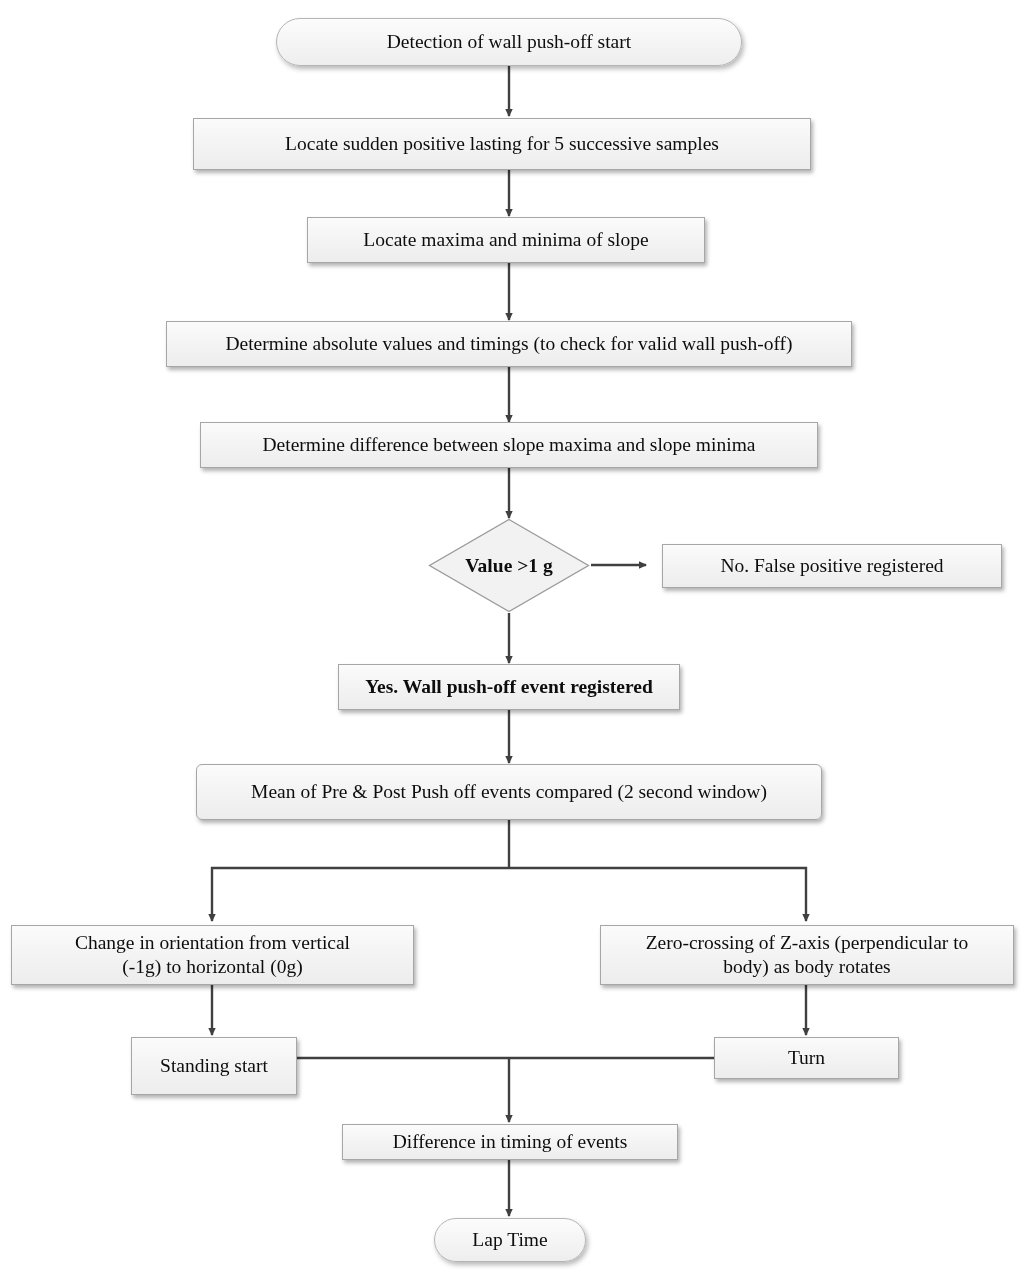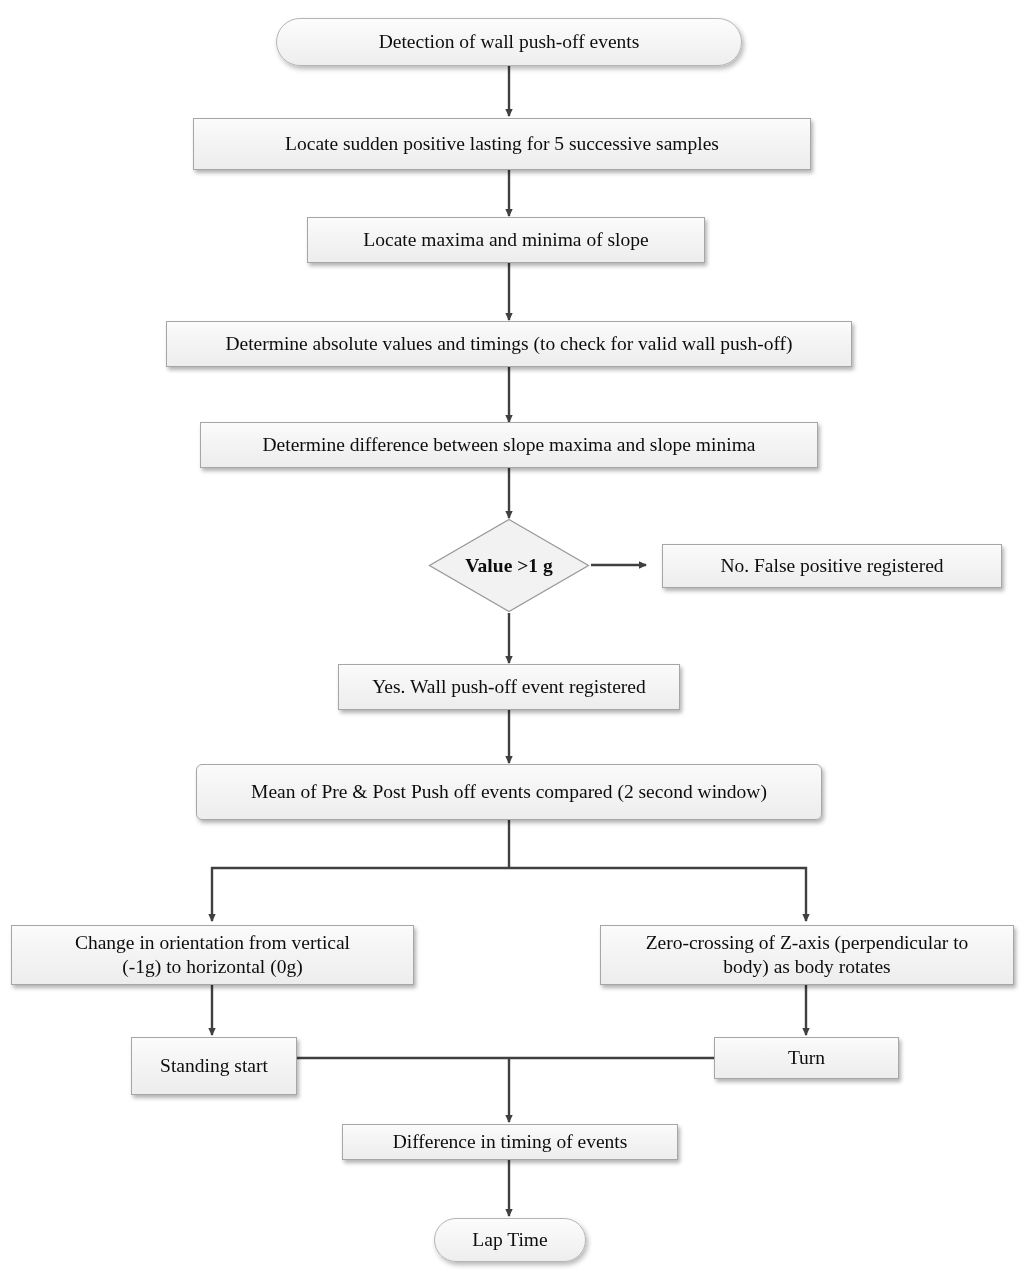--- a/index.html
+++ b/index.html
@@ -130,21 +130,21 @@
 
       <line x1="297" y1="1058" x2="509" y2="1058"></line>
       <line x1="714" y1="1058" x2="509" y2="1058"></line>
       <line x1="509" y1="1057" x2="509" y2="1122" marker-end="url(#arrowhead)"></line>
 
       <line x1="509" y1="1159" x2="509" y2="1216" marker-end="url(#arrowhead)"></line>
     </g>
   </svg>
 
   <div class="node node-terminator" style="left:276px; top:18px; width:466px; height:48px;">
-    <span class="node-label">Detection of wall push-off events</span>
+    <span class="node-label">Detection of wall push-off start</span>
   </div>
 
   <div class="node node-process" style="left:193px; top:118px; width:618px; height:52px;">
     <span class="node-label">Locate sudden positive lasting for 5 successive samples</span>
   </div>
 
   <div class="node node-process" style="left:307px; top:217px; width:398px; height:46px;">
     <span class="node-label">Locate maxima and minima of slope</span>
   </div>
 
@@ -160,21 +160,21 @@
     <svg class="diamond-shape" viewBox="0 0 162 95" preserveAspectRatio="none">
       <polygon points="81,1.5 160.5,47.5 81,93.5 1.5,47.5" fill="#f2f2f2" stroke="#9a9a9a" stroke-width="1.3"></polygon>
     </svg>
     <span class="diamond-text">Value &gt;1 g</span>
   </div>
 
   <div class="node node-process" style="left:650px; top:544px; width:340px; height:44px;margin-left:12px;">
     <span class="node-label">No. False positive registered</span>
   </div>
 
-  <div class="node node-process" style="left:338px; top:664px; width:342px; height:46px;">
+  <div class="node node-process" style="left:338px; top:664px; width:342px; height:46px;font-weight:bold;">
     <span class="node-label">Yes. Wall push-off event registered</span>
   </div>
 
   <div class="node node-process" style="left:196px; top:764px; width:626px; height:56px;border-radius:6px;">
     <span class="node-label">Mean of Pre &amp; Post Push off events compared (2 second window)</span>
   </div>
 
   <div class="node node-process" style="left:11px; top:925px; width:403px; height:60px;">
     <span class="node-label">Change in orientation from vertical
 (-1g) to horizontal (0g)</span>

